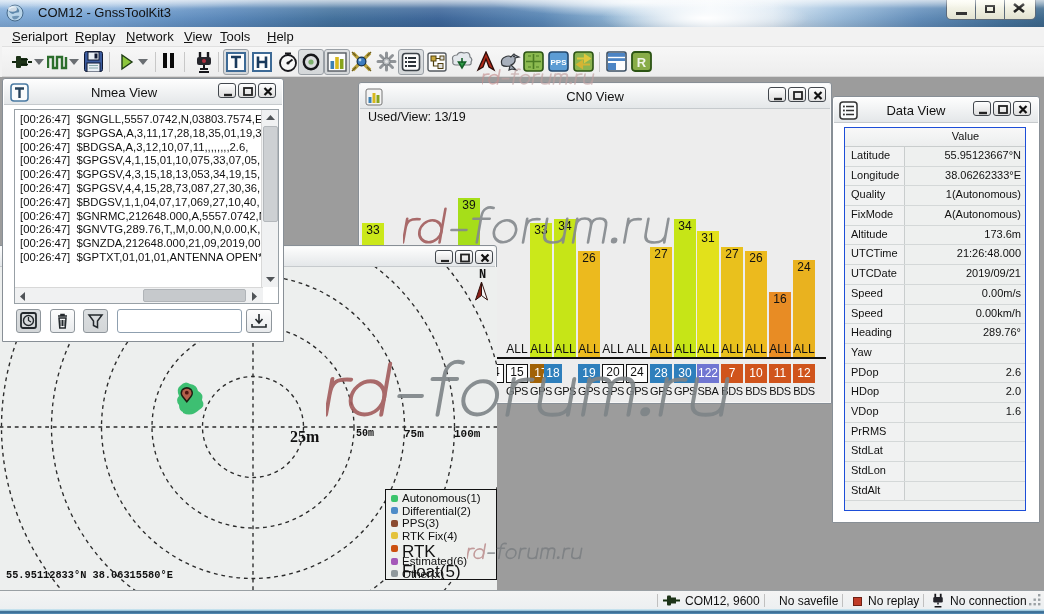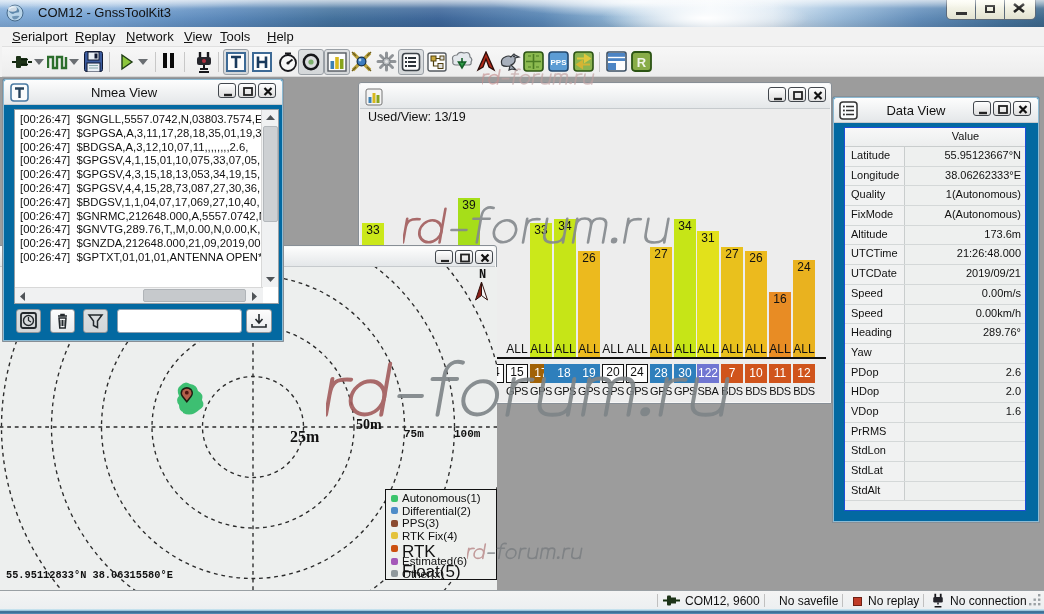--- a/index.html
+++ b/index.html
@@ -15,21 +15,21 @@
 }
 #titlebar:after{content:"";position:absolute;left:0;top:0;width:100%;height:8px;background:linear-gradient(rgba(255,255,255,.5),rgba(255,255,255,0))}
 #title-text{left:42px;top:5px;font-size:13px;color:#111;z-index:2}
 #menubar{left:2px;top:27px;width:1042px;height:20px;background:#f2f2f2;border-bottom:1px solid #e0e0e0;font-size:13px;color:#111}
 #menubar span{position:absolute;top:2px}
 #menubar u{text-decoration:underline}
 #toolbar{left:2px;top:47px;width:1042px;height:30px;background:linear-gradient(#f7f7f7,#ededed);border-bottom:1px solid #d5d5d5}
 .tbox{position:absolute;top:2px;width:26px;height:26px;border:1px solid #9aa0a6;border-radius:3px;background:linear-gradient(#e9e9e9,#dcdcdc)}
 .tsep{position:absolute;top:5px;width:1px;height:20px;background:#c8c8c8}
 
-.win{position:absolute;background:#0369a1;border:1px solid #888f96;border-radius:3px 3px 0 0;box-shadow:0 0 0 1px rgba(255,255,255,.55) inset}
+.win{position:absolute;background:#ffffff;border:1px solid #888f96;border-radius:3px 3px 0 0;box-shadow:0 0 0 1px rgba(255,255,255,.55) inset}
 .wt{position:absolute;left:1px;top:1px;right:1px;height:25px;background:linear-gradient(#fdfdfd,#e4e7e9);border-bottom:1px solid #c6cacd;border-radius:2px 2px 0 0;}
 .wtitle{position:absolute;top:5px;width:100%;text-align:center;font-size:13px;color:#111}
 .wbtns{position:absolute;top:3px;right:4px;display:flex;gap:2px}
 .wb{width:18px;height:15px;border:1px solid #42474d;border-radius:3px;background:linear-gradient(#ffffff,#ebebeb 55%,#dfdfdf);position:relative}
 .wb svg{position:absolute;left:0;top:0}
 
 .btn{position:absolute;border:1px solid #8f969c;border-radius:3px;background:linear-gradient(#fdfdfd,#e8eaec)}
 .btn.pressed{background:linear-gradient(#dcdfe1,#d3d6d8)}
 
 #cn0 .bar{position:absolute;font-size:12px;color:#111;text-align:center}
@@ -221,20 +221,21 @@
     </svg>
 </div>
 <div class="win" id="cn0" style="left:358px;top:82px;width:474px;height:322px;z-index:1;background:#ededed">
 <div class="wt">
       <svg class="abs" style="left:5px;top:4px" width="18" height="18">
         <rect x="1" y="1" width="16" height="16" rx="2" fill="#f4f4f4" stroke="#777"></rect>
         <rect x="3.5" y="9" width="3" height="6" fill="#3c80b4"></rect>
         <rect x="7.5" y="5" width="3" height="10" fill="#d8b81c"></rect>
         <rect x="11.5" y="7" width="3" height="8" fill="#88a41c"></rect>
       </svg>
+      <div class="wtitle">CN0 View</div>
       <div class="wbtns">
         <div class="wb">
           <svg width="18" height="15">
             <path d="M5,11 H13" stroke="#222" stroke-width="2.4"></path>
           </svg>
         </div>
         <div class="wb">
           <svg width="18" height="15">
             <rect x="5" y="4" width="8" height="7" fill="none" stroke="#222" stroke-width="1.8"></rect>
           </svg>
@@ -254,21 +255,21 @@
 <div class="idbox" style="left:123px;top:281px;width:22px;background:#fdfdfd;border:1.5px solid #111;color:#111;line-height:15px">14</div>
 <div class="allc" style="left:147px;top:258px;width:22px;background:transparent">ALL</div>
 <div class="idbox" style="left:147px;top:281px;width:22px;background:#fdfdfd;border:1.5px solid #111;color:#111;line-height:15px">15</div>
 <div class="gpsl" style="left:146px;top:302px;width:24px">GPS</div>
 <div class="bar" style="left:171px;top:140px;width:22px;height:135px;background:#cbe81a">33</div>
 <div class="allc" style="left:171px;top:258px;width:22px;background:#cbe81a">ALL</div>
 <div class="idbox" style="left:171px;top:281px;width:22px;background:#a16207;color:#fff">17</div>
 <div class="gpsl" style="left:170px;top:302px;width:24px">GPS</div>
 <div class="bar" style="left:195px;top:136px;width:22px;height:139px;background:#c6e517">34</div>
 <div class="allc" style="left:195px;top:258px;width:22px;background:#c6e517">ALL</div>
-<div class="idbox" style="left:185px;top:281px;width:40px;background:#2e7fbc;color:#fff">18</div>
+<div class="idbox" style="left:185px;top:281px;width:18px;background:#2e7fbc;color:#fff">18</div>
 <div class="gpsl" style="left:194px;top:302px;width:24px">GPS</div>
 <div class="bar" style="left:219px;top:168px;width:22px;height:107px;background:#ecba1e">26</div>
 <div class="allc" style="left:219px;top:258px;width:22px;background:#ecba1e">ALL</div>
 <div class="idbox" style="left:219px;top:281px;width:22px;background:#2e7fbc;color:#fff">19</div>
 <div class="gpsl" style="left:218px;top:302px;width:24px">GPS</div>
 <div class="allc" style="left:243px;top:258px;width:22px;background:transparent">ALL</div>
 <div class="idbox" style="left:243px;top:281px;width:22px;background:#fdfdfd;border:1.5px solid #111;color:#111;line-height:15px">20</div>
 <div class="gpsl" style="left:242px;top:302px;width:24px">GPS</div>
 <div class="allc" style="left:267px;top:258px;width:22px;background:transparent">ALL</div>
 <div class="idbox" style="left:267px;top:281px;width:22px;background:#fdfdfd;border:1.5px solid #111;color:#111;line-height:15px">24</div>
@@ -328,21 +329,21 @@
         <g fill="none" stroke="#2a2a2a" stroke-width="1.35" stroke-dasharray="3.8,3.8">
           <circle cx="261" cy="160" r="50.5"></circle>
           <circle cx="261" cy="160" r="101"></circle>
           <circle cx="261" cy="160" r="151.5"></circle>
           <circle cx="261" cy="160" r="201.5"></circle>
           <circle cx="261" cy="160" r="251.5"></circle>
           <path d="M0,160 H505 M261,0 V323"></path>
         </g>
       </svg>
 <div class="abs" style="left:298px;top:161px;font-family:Liberation Serif, serif;font-weight:bold;font-size:16px;color:#111">25m</div>
-<div class="abs" style="left:364px;top:150px;font-family:Liberation Serif, serif;font-weight:bold;font-size:14px;color:#111">50m</div>
+<div class="abs" style="left:364px;top:161px;font-family:Liberation Mono, monospace;font-weight:bold;font-size:10px;color:#111">50m</div>
 <div class="abs" style="left:412px;top:161px;font-family:'Liberation Mono',monospace;font-weight:bold;font-size:11px;color:#111">75m</div>
 <div class="abs" style="left:462px;top:161px;font-family:'Liberation Mono',monospace;font-weight:bold;font-size:11px;color:#111">100m</div>
 <div class="abs" style="left:487px;top:1px;font-family:'Liberation Mono',monospace;font-weight:bold;font-size:12px;color:#111">N</div>
 <svg class="abs" style="left:482px;top:15px" width="15" height="20">
         <path d="M7.5,0 L1.5,18 L7.5,13.5 Z" fill="#8c2018" stroke="#30100c" stroke-width="1"></path>
         <path d="M7.5,0 L13.5,18 L7.5,13.5 Z" fill="#f6f6f6" stroke="#30100c" stroke-width="1"></path>
       </svg>
 <svg class="abs" style="left:181px;top:113px" width="37" height="37" viewBox="0 0 37 37">
         <path d="M7,6 Q12,0 17,4 Q24,5 25,11 Q31,14 29,20 Q33,26 26,30 Q20,36 13,32 Q6,33 6,25 Q2,20 6,16 Q3,9 7,6 Z" fill="#3dbf72"></path>
         <path d="M9.5,26 Q14,30 20,29 L22,33 Q16,36 10,33 Z" fill="#3dbf72"></path>
@@ -536,25 +537,25 @@
       </div>
 <div class="row">
         <div class="lab">VDop</div>
         <div class="val">1.6</div>
       </div>
 <div class="row">
         <div class="lab">PrRMS</div>
         <div class="val"></div>
       </div>
 <div class="row">
+        <div class="lab">StdLat</div>
+        <div class="val"></div>
+      </div>
+<div class="row">
         <div class="lab">StdLon</div>
-        <div class="val"></div>
-      </div>
-<div class="row">
-        <div class="lab">StdLat</div>
         <div class="val"></div>
       </div>
 <div class="row">
         <div class="lab">StdAlt</div>
         <div class="val"></div>
       </div>
 </div>
   </div>
 <div class="abs" id="status">
 <div class="ssep" style="left:657px"></div>

